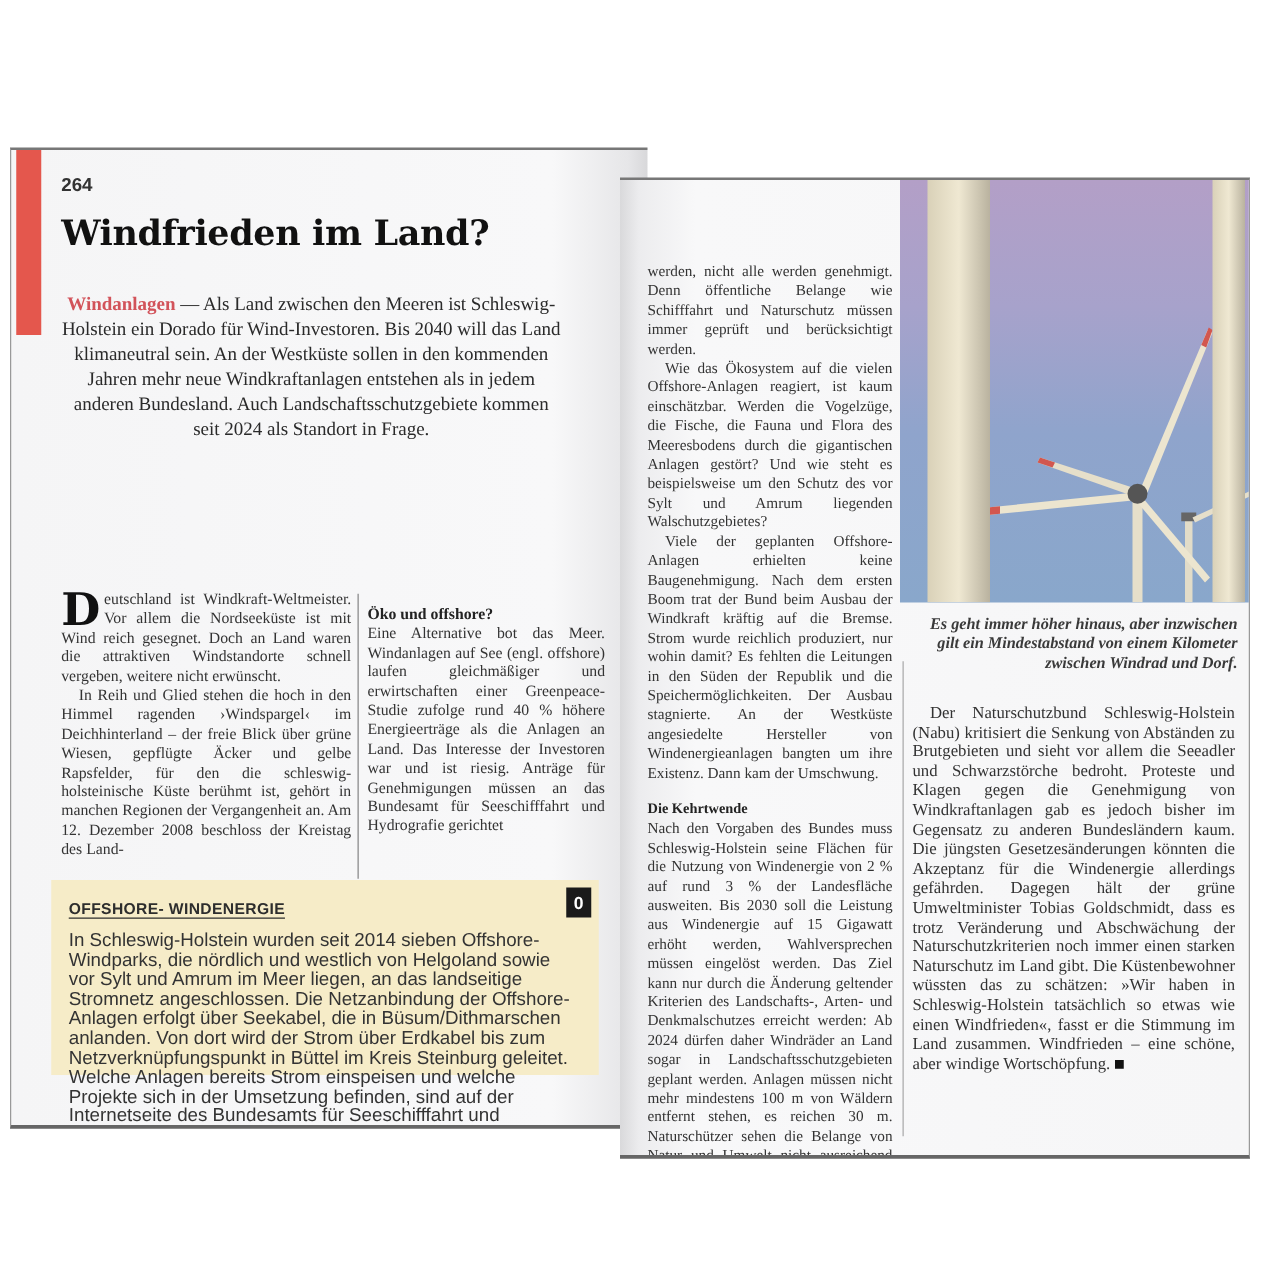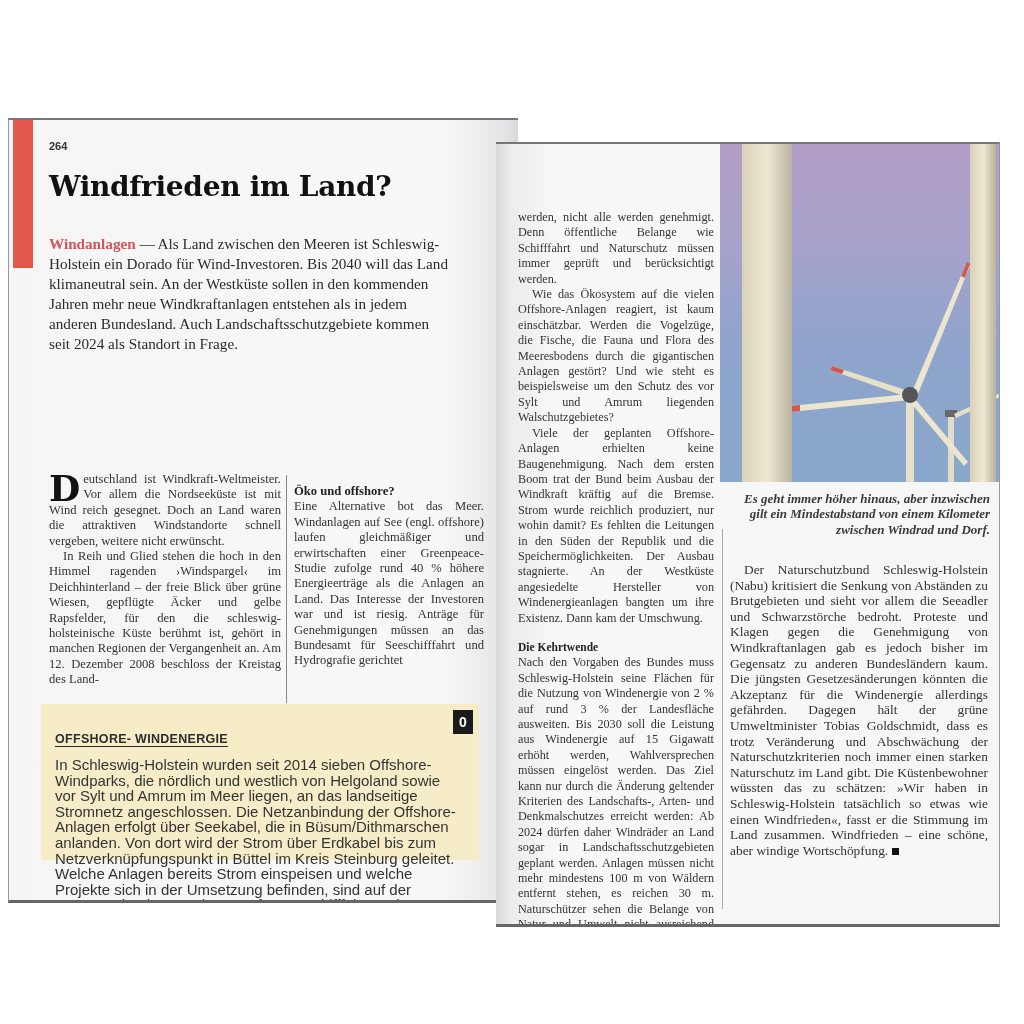--- a/index.html
+++ b/index.html
@@ -4,34 +4,34 @@
 <style>
   html, body { margin:0; padding:0; }
   body { width:1024px; height:1024px; background:#ffffff; position:relative; overflow:hidden; font-family:"DejaVu Serif", serif; }
   .book { position:absolute; left:8px; top:118px; width:1012px; height:790px; }
   .page { position:absolute; top:0; height:785px; background:#f7f7f8; box-sizing:border-box; overflow:hidden; }
   .page.left { left:0; width:510px; border-top:2px solid #777; border-bottom:3px solid #666; border-left:1px solid #999;
     background:linear-gradient(to right,#f5f5f6 0%,#f8f8f9 85%,#e6e6e8 97%,#d8d8da 100%); }
   .page.right { left:488px; width:504px; border-top:2px solid #777; border-bottom:3px solid #666; border-right:1px solid #999;
     background:linear-gradient(to right,#d9d9db 0%,#ececee 3%,#f8f8f9 12%,#f6f6f7 100%);margin-top:24px; }
   .redbar { position:absolute; left:4px; top:0; width:20px; height:148px; background:#e4574d; }
-  .pagenum { position:absolute; left:40px; top:20px; font-family:"Liberation Sans", sans-serif; font-weight:bold; font-size:11px; color:#333; }
+  .pagenum { position:absolute; left:40px; top:20px; font-family:"Liberation Sans", sans-serif; font-weight:bold; font-size:15px; color:#333; }
   .title { position:absolute; left:40px; top:50px; font-family:"DejaVu Serif", serif; font-weight:bold; font-size:28px; color:#111; letter-spacing:-0.3px; }
-  .lead { position:absolute; left:40px; top:114px; width:400px; font-family:"Liberation Serif", serif; font-size:15.2px; line-height:20px; color:#2a2a2a; text-align:left; }
+  .lead { position:absolute; left:40px; top:114px; width:400px; font-family:"Liberation Serif", serif; font-size:15.2px; line-height:20px; color:#2a2a2a; text-align:center; }
   .lead .kicker { color:#d2535a; font-weight:bold; }
   .col { position:absolute; font-family:"Liberation Serif", serif; font-size:12.6px; line-height:15.4px; color:#333; text-align:justify; hyphens:auto; }
   .col p { margin:0; }
   .col p.indent { text-indent:14px; }
   .dropcap { float:left; font-size:36px; line-height:28px; font-weight:bold; margin:2px 3px 0 0; color:#111; font-family:"DejaVu Serif", serif; }
   .subhead { font-weight:bold; margin-top:12px !important; color:#222; }
   .col-l1 { left:40px; top:352px; width:232px; }
   .col-l2 { left:285px; top:352px; width:190px; }
   .col-sep { position:absolute; left:277px; top:355px; width:1px; height:228px; background:#888; }
   .infobox { position:absolute; left:32px; top:584px; width:438px; height:156px; background:#f6ecc8; box-sizing:border-box; padding:12px 14px 0 14px; }
-  .infobox .ihead { font-family:"Liberation Sans", sans-serif; font-weight:bold; font-size:12.5px; color:#2d2d2d; letter-spacing:0.3px; text-decoration:underline; text-underline-offset:3px; display:inline-block; margin-top:16px; }
+  .infobox .ihead { font-family:"Liberation Sans", sans-serif; font-weight:bold; font-size:12.5px; color:#2d2d2d; letter-spacing:0.3px; text-decoration:underline; text-underline-offset:3px; display:inline-block; margin-top:4px; }
   .infobox .ibadge { position:absolute; right:6px; top:6px; width:20px; height:24px; background:#1a1a1a; color:#fff; font-family:"Liberation Sans", sans-serif; font-weight:bold; font-size:14px; text-align:center; line-height:24px; }
   .infobox .ibody { margin-top:10px; font-family:"Liberation Sans", sans-serif; font-size:15px; line-height:15.6px; color:#333; }
   .col-r1 { left:22px; top:66px; width:196px; font-size:12.2px; line-height:15.4px; }
   .col-r1 .subhead { margin-top:14px !important; font-size:11.5px; }
   .col-sep2 { position:absolute; left:226px; top:385px; width:1px; height:380px; background:#aaa; }
   .photo { position:absolute; left:224px; top:0; width:282px; height:338px; overflow:hidden;
     background:linear-gradient(to bottom,#b39fc7 0%,#a7a2cb 30%,#8fa4cc 60%,#89a7cb 100%); }
   .caption { position:absolute; left:232px; top:347px; width:262px; font-family:"Liberation Serif", serif; font-style:italic; font-weight:bold; font-size:13px; line-height:15.4px; color:#3a3a3a;text-align:right; }
   .col-r2 { left:234px; top:418px; width:258px; font-size:13.4px; line-height:15.6px; }
   .endmark { display:inline-block; width:7px; height:7px; background:#111; margin-left:4px; }

